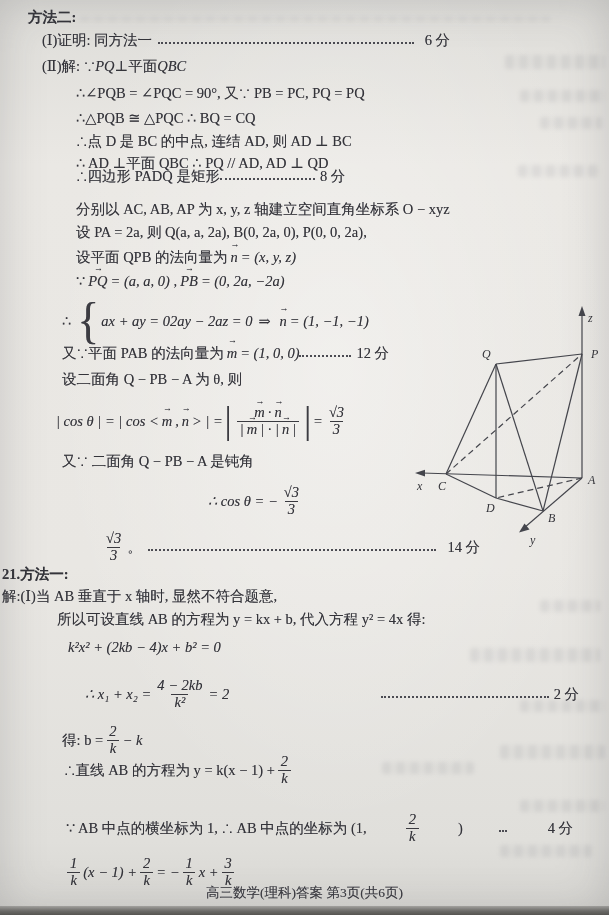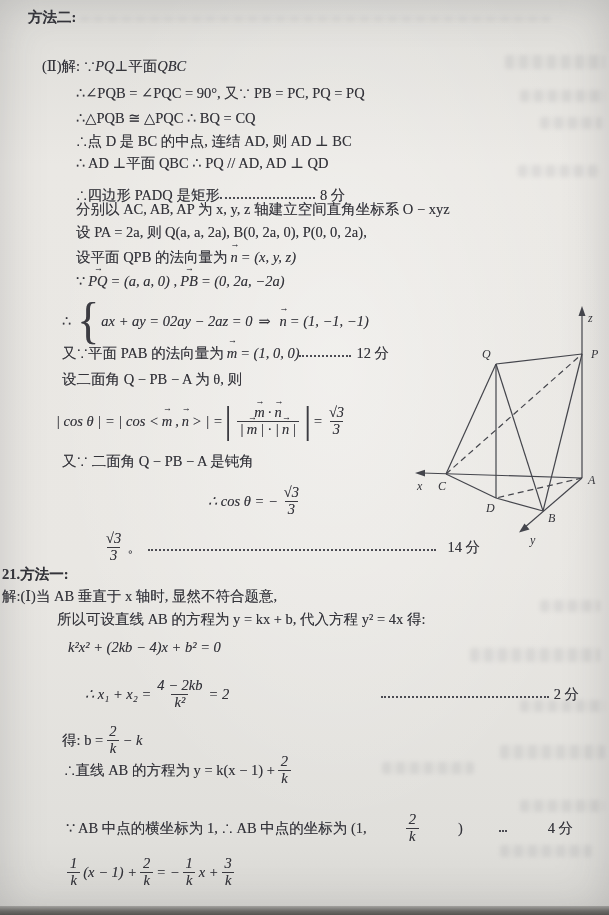--- a/index.html
+++ b/index.html
@@ -46,21 +46,21 @@
   .figure polygon{fill:#44454c;}
   .flabel{font-family:"Liberation Serif","DejaVu Serif",serif;font-style:italic;font-size:12px;fill:#34343a;}
   
   .p-t1{top:8px;left:28px;}
   .p-l1{top:31px;left:42px;width:408px;}
   .p-l2{top:57px;left:42px;}
   .p-l3{top:84px;left:76px;}
   .p-l4{top:109px;left:76px;}
   .p-l5{top:132px;left:76px;}
   .p-l6{top:154px;left:76px;}
-  .p-l7{top:186px;left:76px;}
+  .p-l7{top:167px;left:76px;}
   .p-l8{top:200px;left:76px;}
   .p-l9{top:223px;left:76px;}
   .p-l10{top:248px;left:76px;}
   .p-l11{top:272px;left:76px;}
   .p-sys{top:294px;left:62px;height:54px;}
   .p-l13{top:344px;left:62px;}
   .p-l14{top:370px;left:62px;}
   .p-cos{top:392px;left:56px;height:58px;}
   .p-l16{top:452px;left:62px;}
   .p-l17{top:478px;left:208px;height:46px;}
@@ -102,20 +102,25 @@
   <div class="ghost g8"></div>
   <div class="ghost g9"></div>
   <div class="ghost g10"></div>
   <div class="ghost g11"></div>
   <div class="ghost g12"></div>
 
   <div class="ln p-t1 bold">
     <span>方法二:</span>
   </div>
 
+  <div class="ln p-l1">
+    <span>(Ⅰ)证明: 同方法一</span>
+    <span class="lead grow"></span>
+    <span class="score">6 分</span>
+  </div>
 
   <div class="ln p-l2">
     <span>(Ⅱ)解: ∵ </span>
       <span class="math">PQ</span>
       <span> ⊥平面 </span>
       <span class="math">QBC</span>
   </div>
 
   <div class="ln p-l3">
       <span>∴∠PQB = ∠PQC = 90°, 又∵ PB = PC, PQ = PQ</span>
@@ -333,15 +338,18 @@
     <text class="flabel" x="181" y="62">P</text>
     <text class="flabel" x="72" y="62">Q</text>
     <text class="flabel" x="178" y="188">A</text>
     <text class="flabel" x="28" y="194">C</text>
     <text class="flabel" x="7" y="194">x</text>
     <text class="flabel" x="76" y="216">D</text>
     <text class="flabel" x="138" y="226">B</text>
     <text class="flabel" x="120" y="248">y</text>
   </svg>
 
+  <div class="footer">
+    <span>高三数学(理科)答案  第3页(共6页)</span>
+  </div>
 
   <div class="bottom-edge"></div>
 </div>
 
 </body></html>

